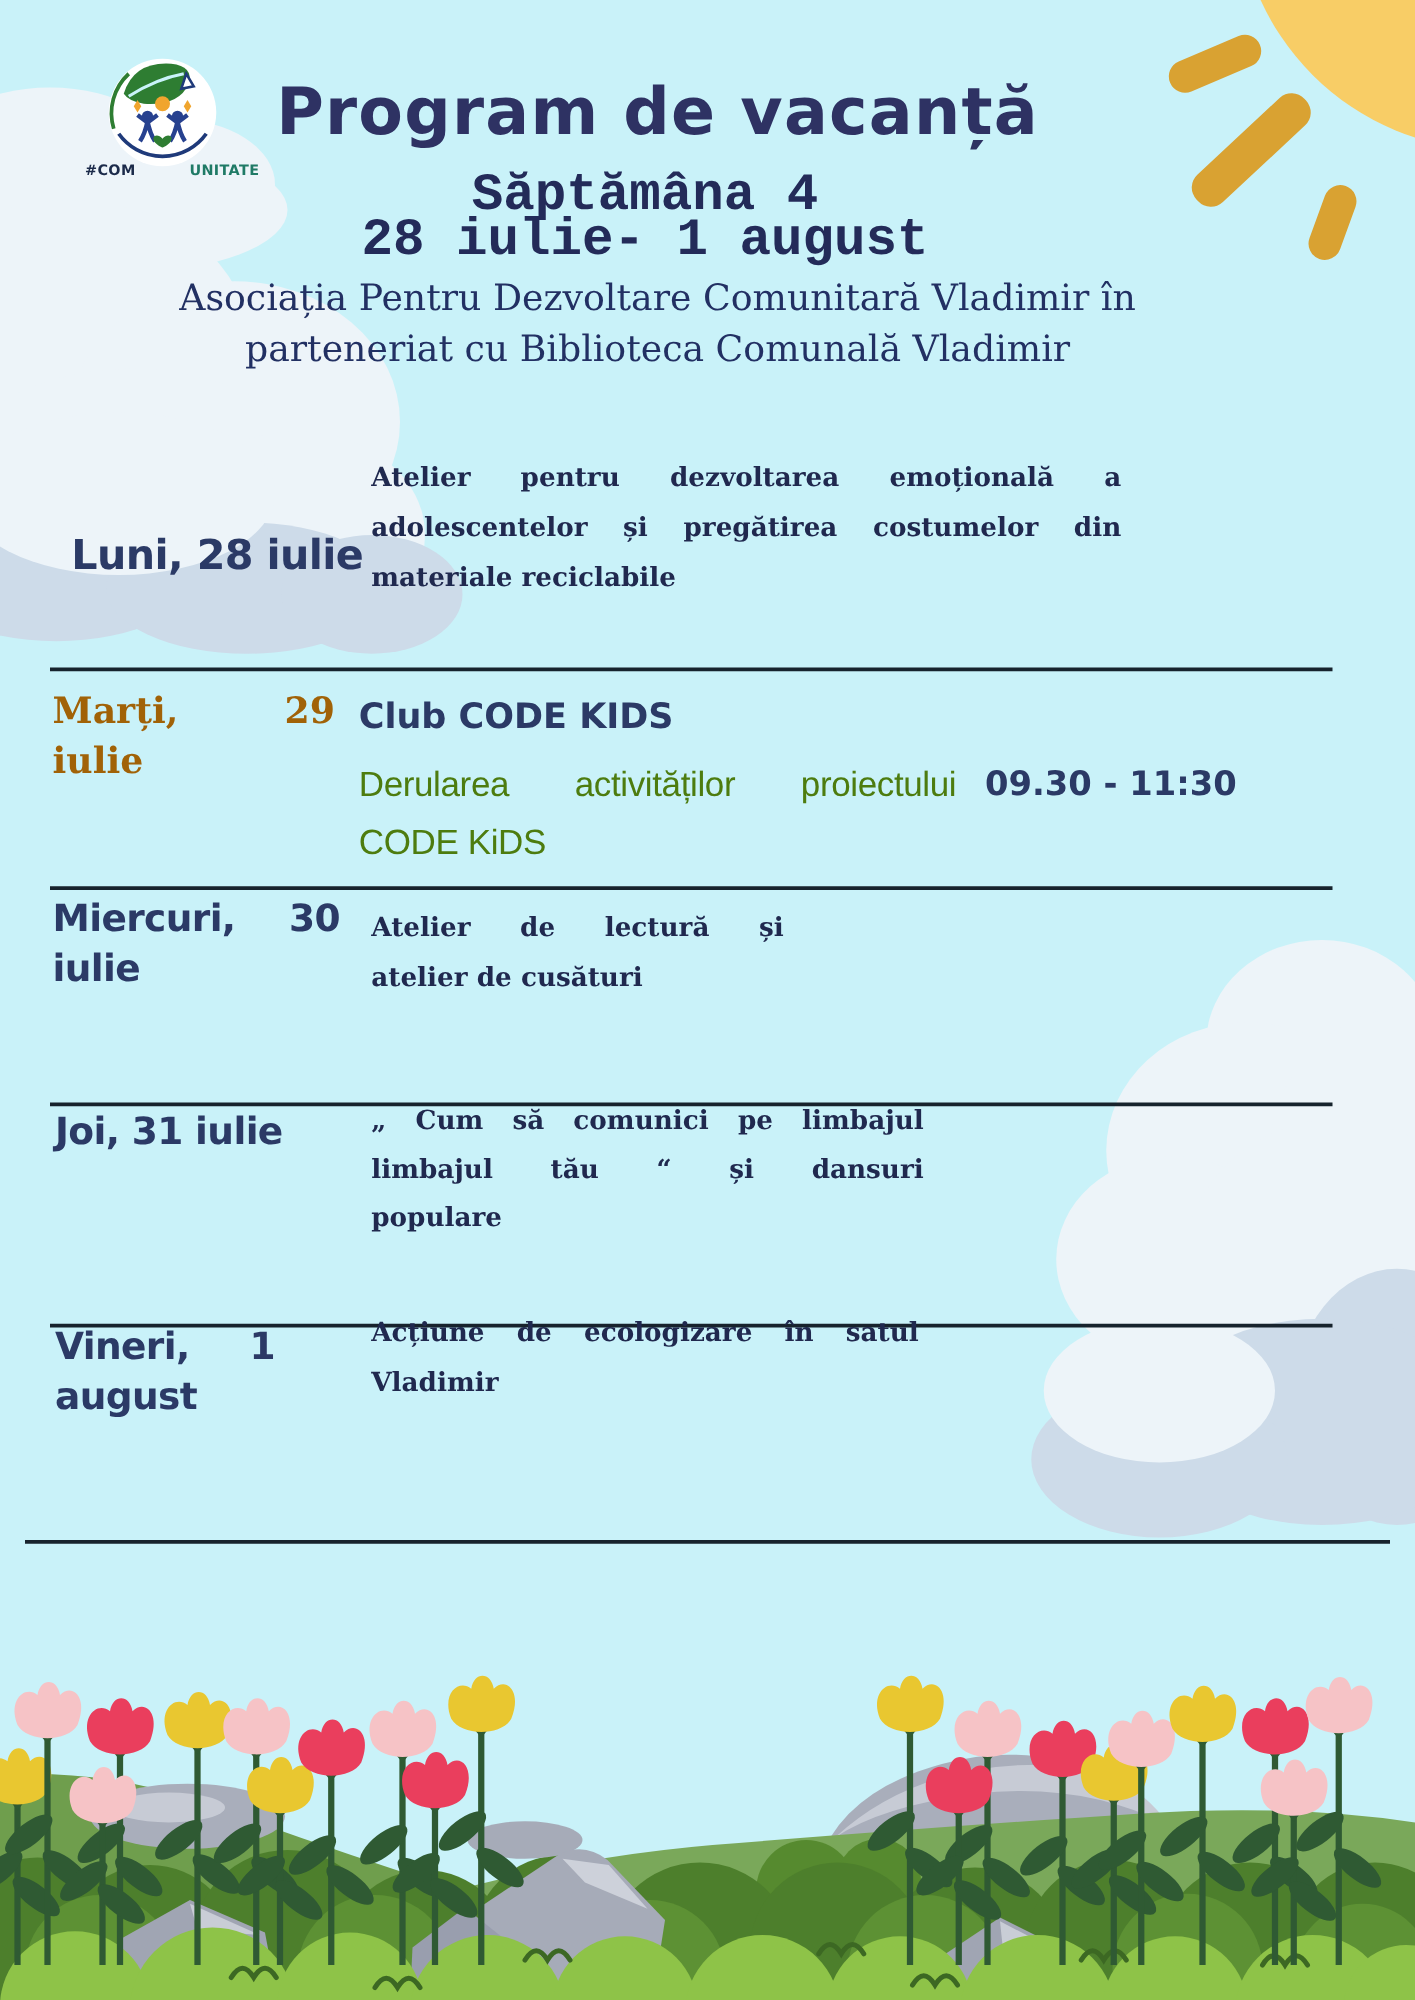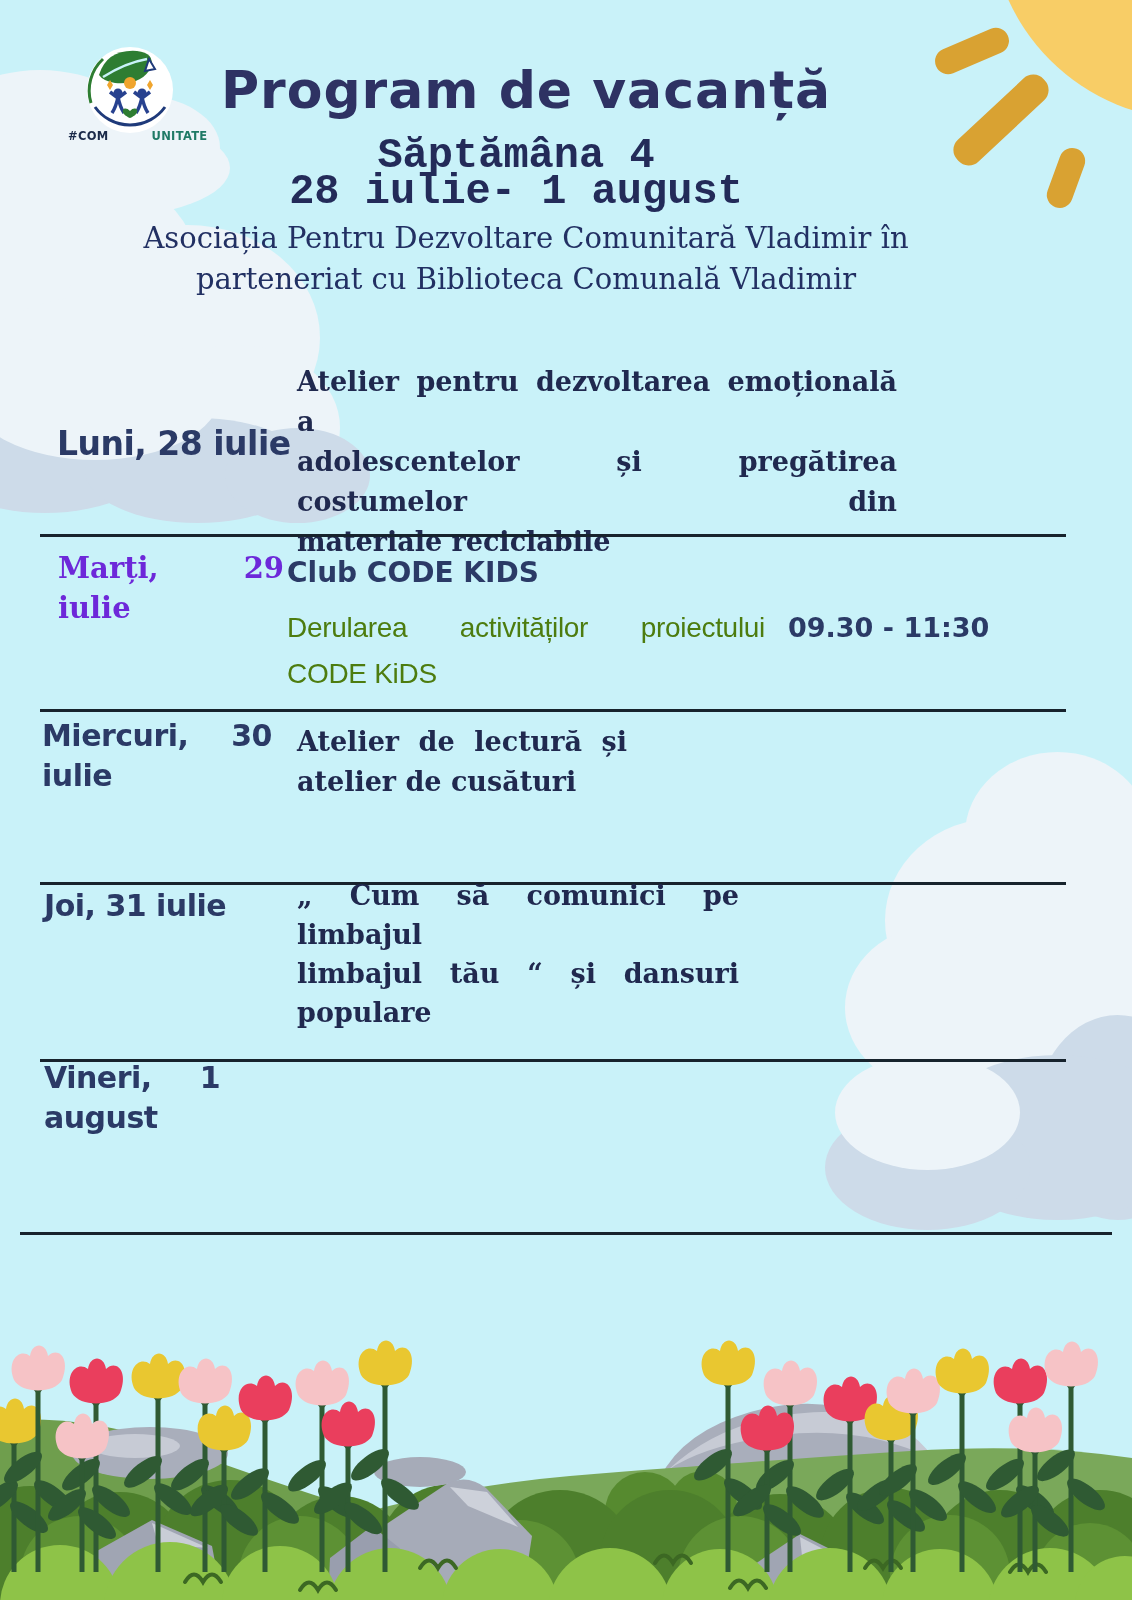--- a/index.html
+++ b/index.html
@@ -17,25 +17,25 @@
   
   .title{position:absolute;left:66px;top:60px;width:920px;text-align:center;
          font-size:52px;font-weight:800;color:#2e3263;letter-spacing:1px;}
   .sub-serif{position:absolute;left:56px;width:920px;text-align:center;
          font-family:Liberation Mono, monospace;font-weight:700;font-size:42px;color:#232b59;}
   .organizer{position:absolute;left:106px;top:218px;width:840px;text-align:center;
          font-family:"DejaVu Serif",serif;font-weight:400;font-size:29px;line-height:41px;color:#223063;}
 
   .day-sans{position:absolute;font-size:30px;font-weight:700;color:#2b3a66;letter-spacing:-0.5px;}
   .day-serif{position:absolute;font-family:"DejaVu Serif",serif;font-weight:700;
-         font-size:29px;color:#6d28d9;line-height:40px;margin-left:16px;}
+         font-size:29px;color:#a16207;line-height:40px;}
   .day-flex{display:flex;justify-content:space-between;}
 
   .act-serif{position:absolute;font-family:"DejaVu Serif",serif;font-weight:700;
-         font-size:27px;color:#20294f;line-height:40px;}
+         font-size:21px;color:#20294f;line-height:40px;}
   .act-sans{position:absolute;font-family:"Liberation Sans",sans-serif;font-weight:400;
          font-size:28px;color:#4d7c0f;line-height:46px;letter-spacing:-0.3px;}
   .club{position:absolute;font-size:28px;font-weight:700;color:#2b3a66;}
   .time{position:absolute;font-size:27px;font-weight:700;color:#2b3a66;}
   .just{text-align:justify;text-align-last:justify;}
 
   .sep{position:absolute;height:3px;background:#17232d;}
 
   .logo-text{position:absolute;left:68px;top:129px;width:124px;text-align:center;
          font-size:11.5px;font-weight:700;letter-spacing:0.3px;}
@@ -150,20 +150,24 @@
   </div>
 
   <div class="sep" style="left:40px;top:1059px;width:1026px;"></div>
 
   <div class="day-sans" style="left:44px;top:1058px;width:176px;line-height:40px;">
     <div class="day-flex">
       <span>Vineri,</span>
       <span>1</span>
     </div>
     <div>august</div>
+  </div>
+  <div class="act-serif" style="left:297px;top:1046px;width:438px;">
+    <div class="just">Acțiune de ecologizare în satul</div>
+    <div>Vladimir</div>
   </div>
 
   <div class="sep" style="left:20px;top:1232px;width:1092px;"></div>
 
   <svg id="scene" viewBox="0 0 1132 280">
 
     <path d="M0,100 Q90,95 170,125 Q260,158 360,190 L360,280 L0,280 Z" fill="#6f9e4d"></path>
     <ellipse cx="150" cy="133" rx="78" ry="26" fill="#a9aebb"></ellipse>
     <ellipse cx="135" cy="126" rx="45" ry="12" fill="#c7cbd5"></ellipse>
 

